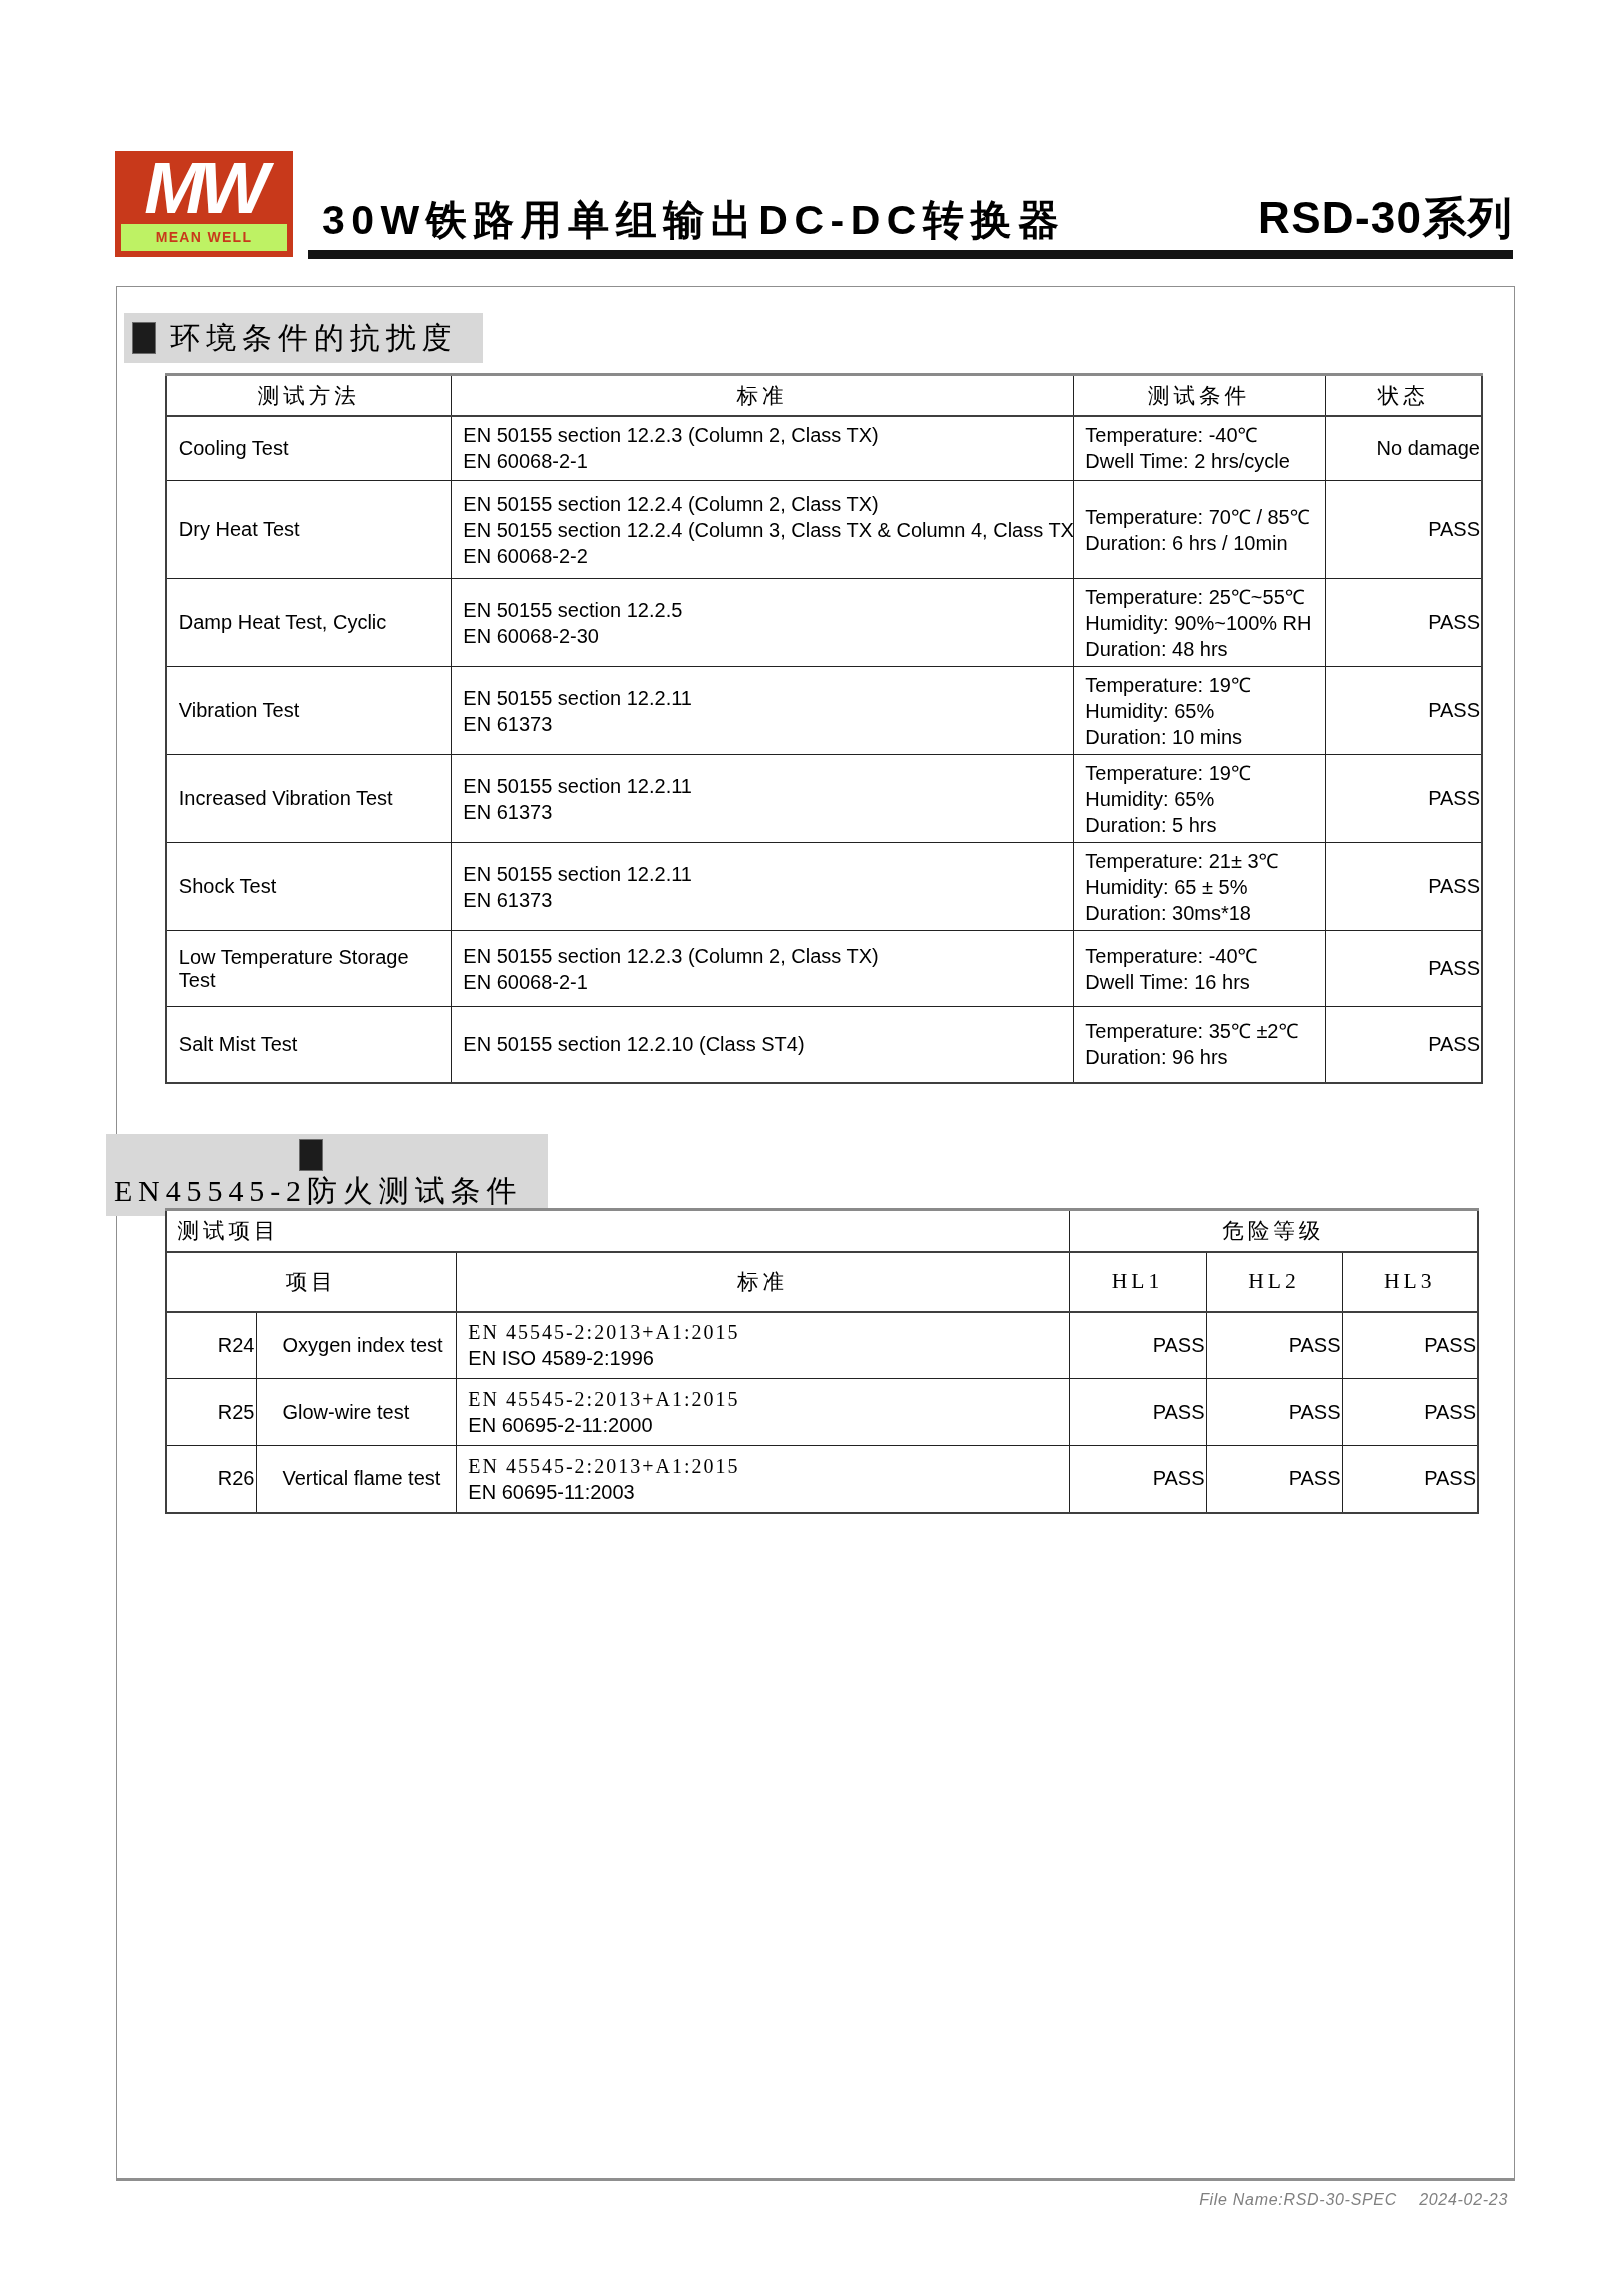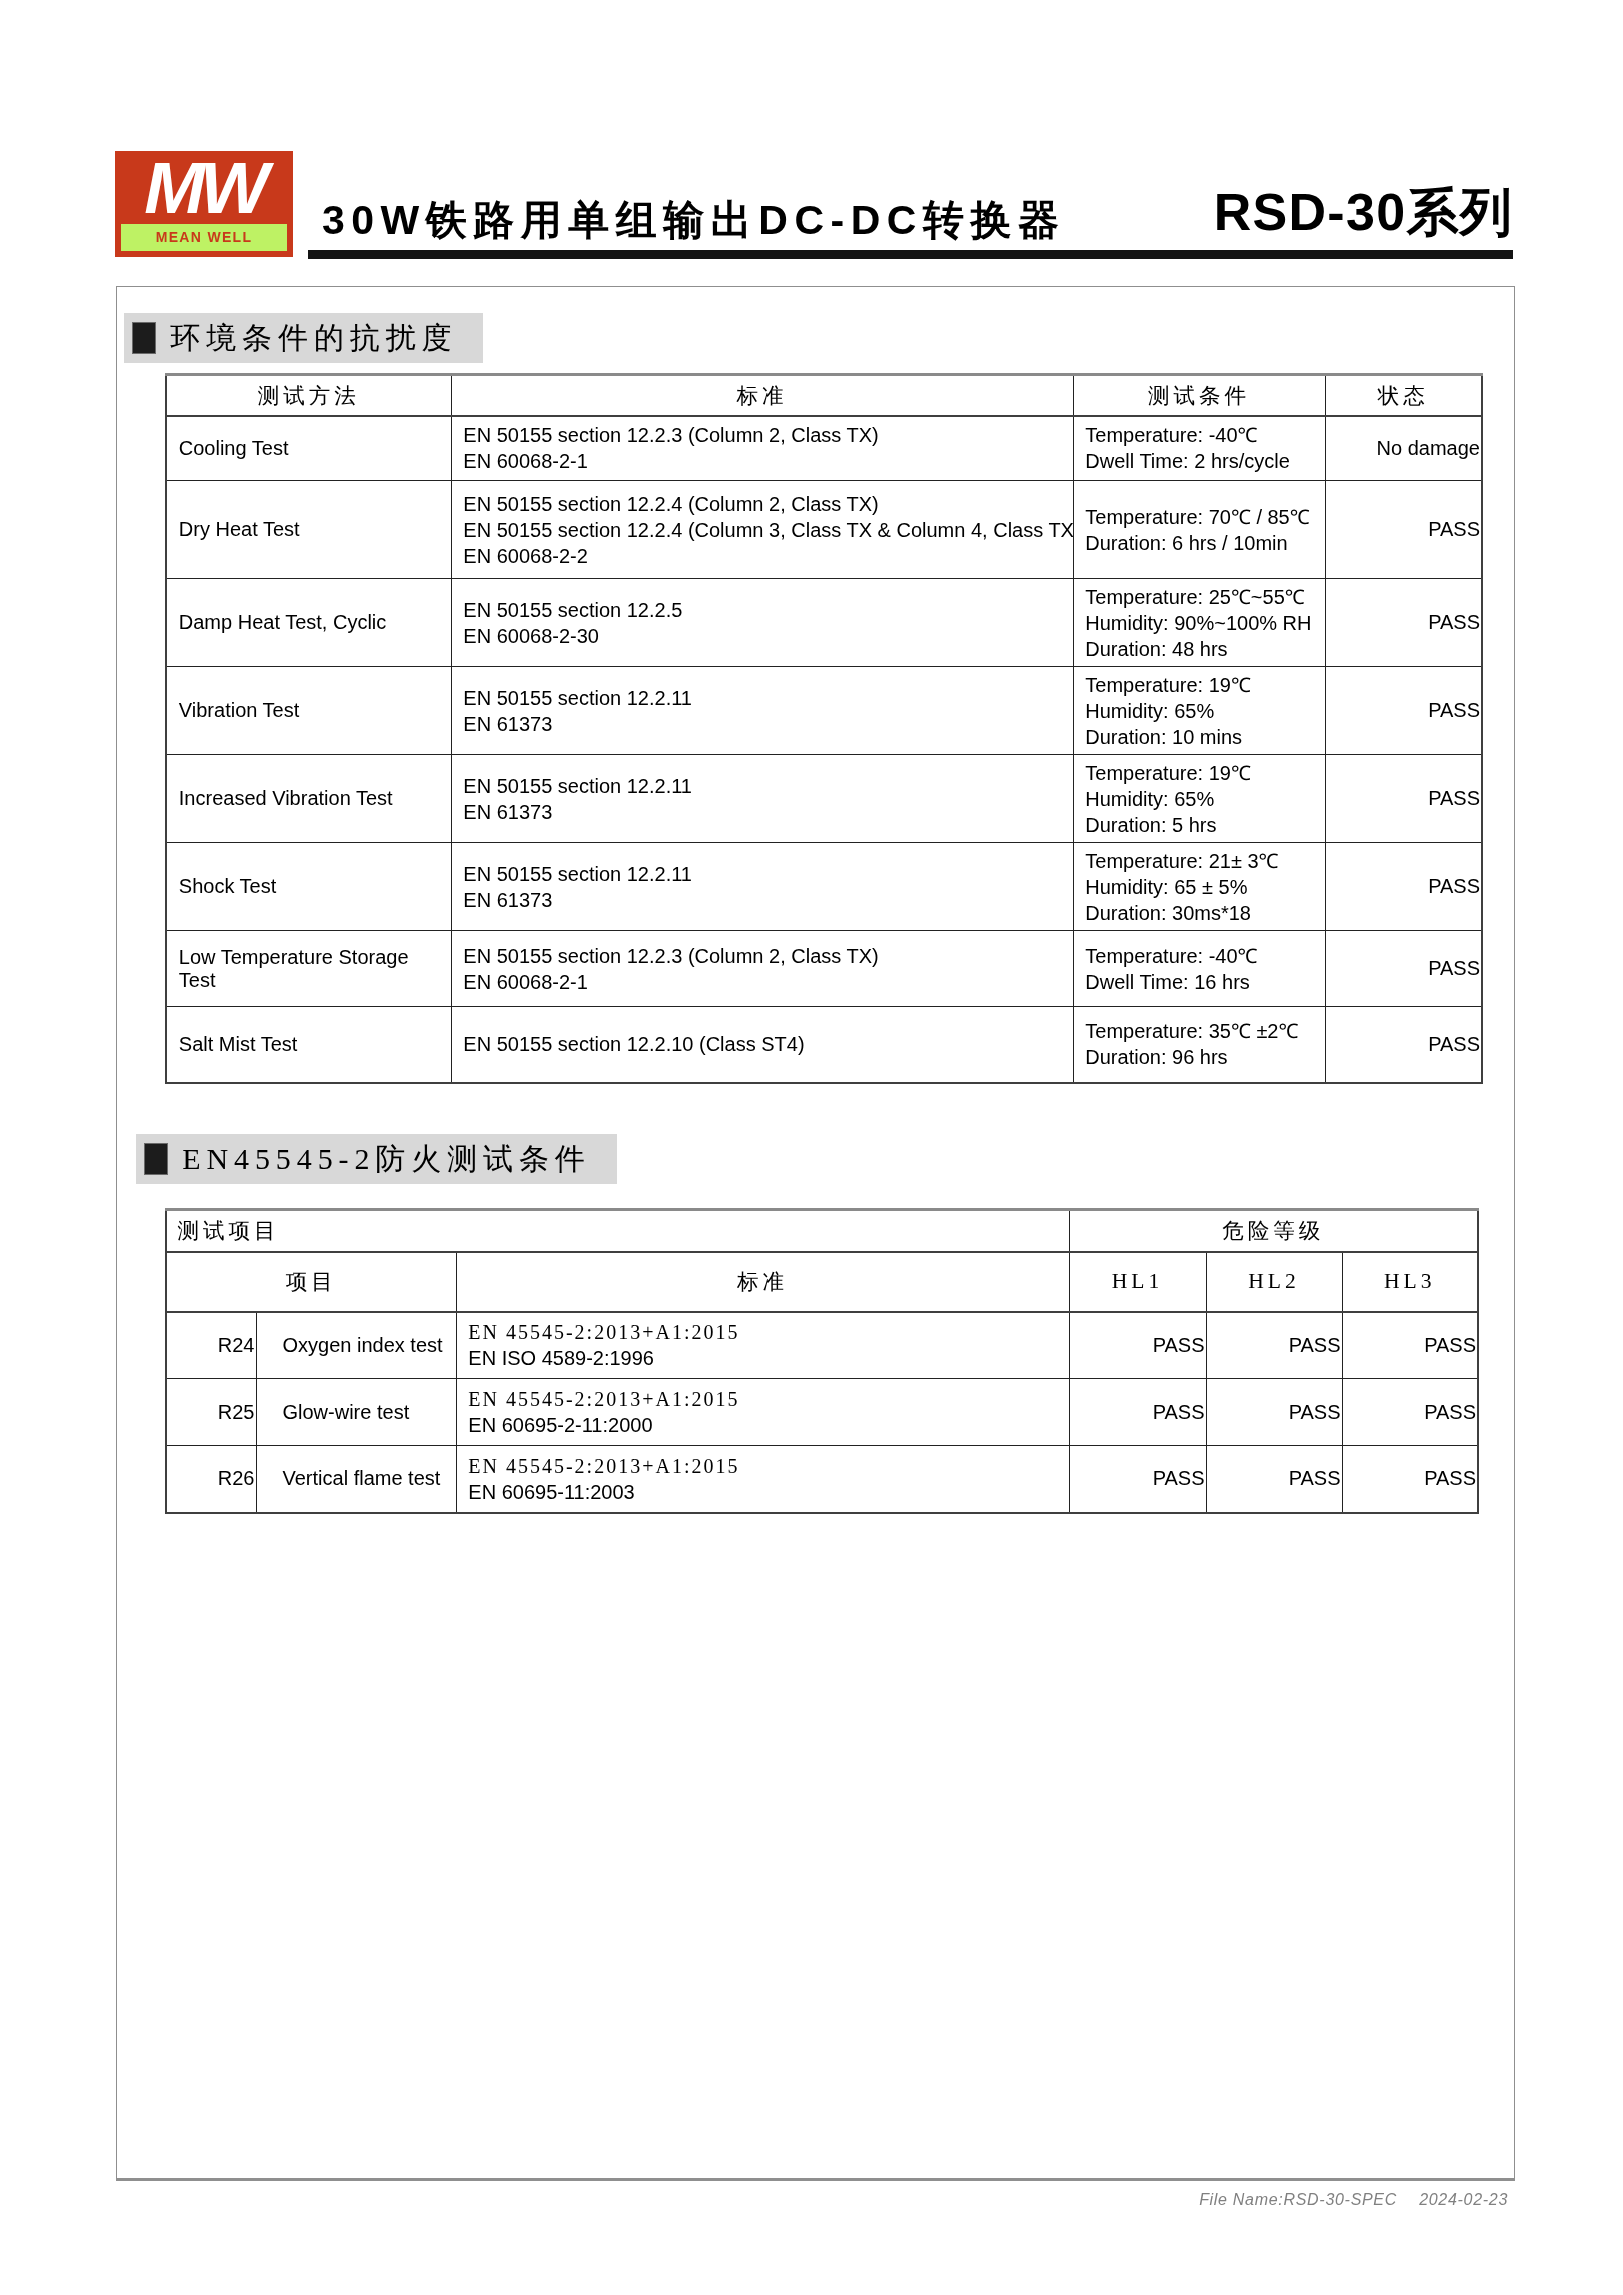--- a/index.html
+++ b/index.html
@@ -20,42 +20,42 @@
   .logo-band {
     position:absolute; left:5.9px; right:5.9px; bottom:5.9px; height:27.5px; background:#bef264;
     display:flex; align-items:center; justify-content:center;
     color:#c8391b; font-weight:bold; font-size:14px; letter-spacing:1.3px;
   }
   .title-row {
     position:absolute; left:322px; right:110px; top:171px; height:77px;
     display:flex; justify-content:space-between; align-items:flex-end;
   }
   .doc-title { font-size:41px; font-weight:bold; letter-spacing:6.5px; white-space:nowrap; }
-  .series-title { font-size:52px; font-weight:bold; letter-spacing:1.3px; white-space:nowrap; }
+  .series-title { font-size:44px; font-weight:bold; letter-spacing:1.3px; white-space:nowrap; }
   .header-rule {
     position:absolute; left:308px; right:110px; top:250px; height:8.5px; background:#141414;
   }
 
   
   .frame {
     position:absolute; left:116px; top:286px; width:1399px; height:1895px;
     box-sizing:border-box; border:1.3px solid #8f8f8f; border-bottom-width:3.3px;
   }
 
   
   .sec-head {
     position:absolute; display:inline-flex; align-items:center;
     background:#d8d8d8; padding:4.6px 26px 4.6px 7.9px;
   }
   .sec-square { width:22px; height:30px; background:#1c1c1c; border:1.3px solid #6a6a6a; margin-right:14.4px; }
   .sec-title {
     font-family:"Liberation Serif", serif; font-size:30px; letter-spacing:5.9px; white-space:nowrap;
   }
   #sec1-head { left:124px; top:313px; }
-  #sec2-head { left:136px; top:1134px; }
+  #sec2-head { left:106px; top:1134px;flex-direction:column; }
 
   
   table.dt {
     position:absolute; border-collapse:collapse; table-layout:fixed; background:#fff;
     border:2px solid #3f3f3f; border-top:3.9px solid #8a8a8a;
   }
   #table1 { left:165px; top:373px; width:1316px; }
   #table2 { left:165px; top:1208px; width:1313px; }
   .dt th, .dt td { border:1.3px solid #222; box-sizing:border-box; overflow:hidden; }
   .dt th {

